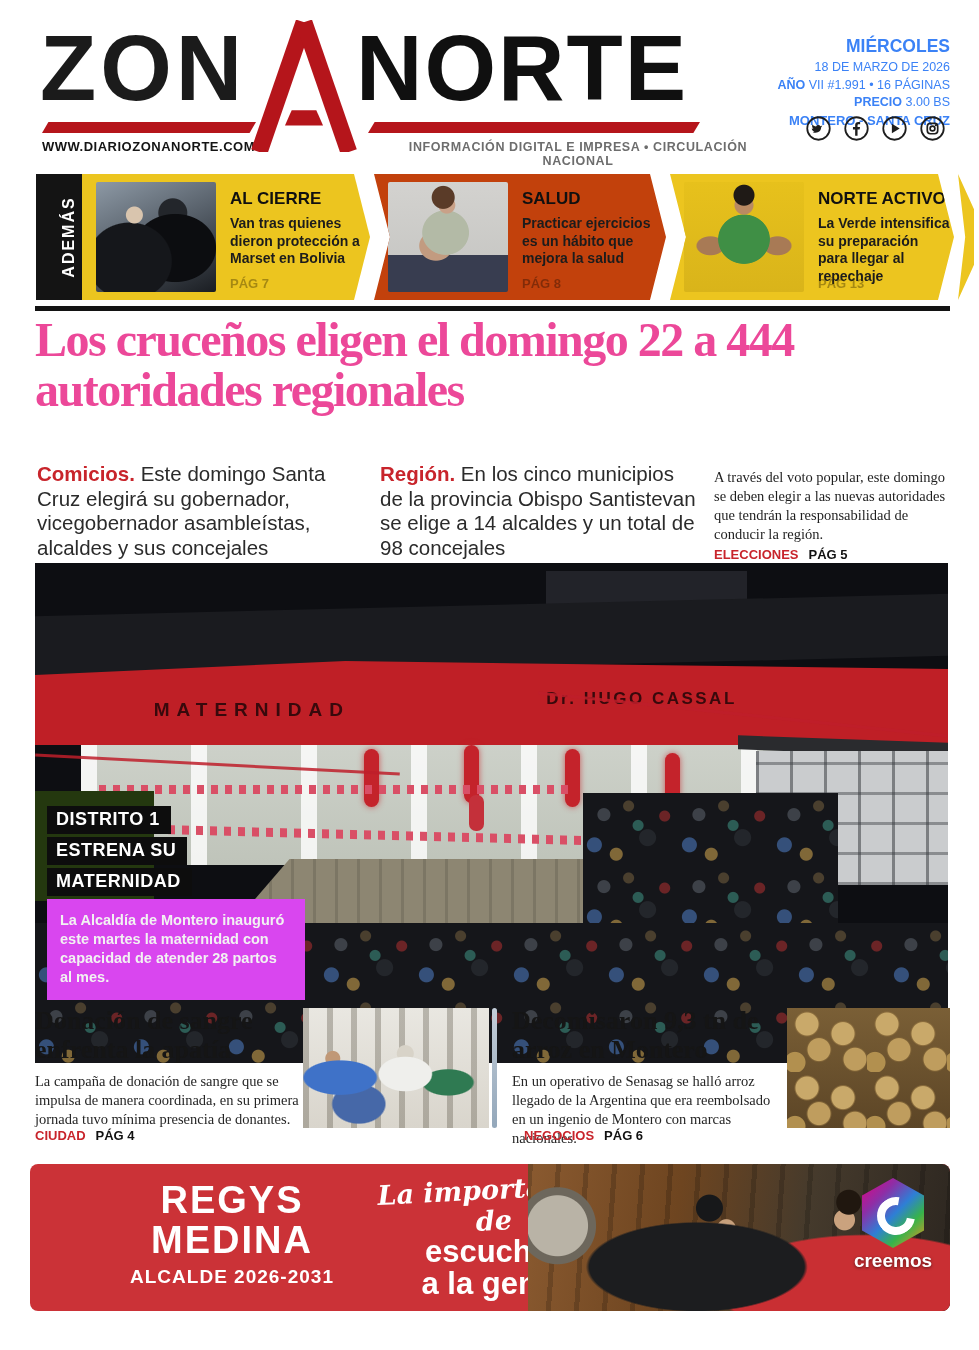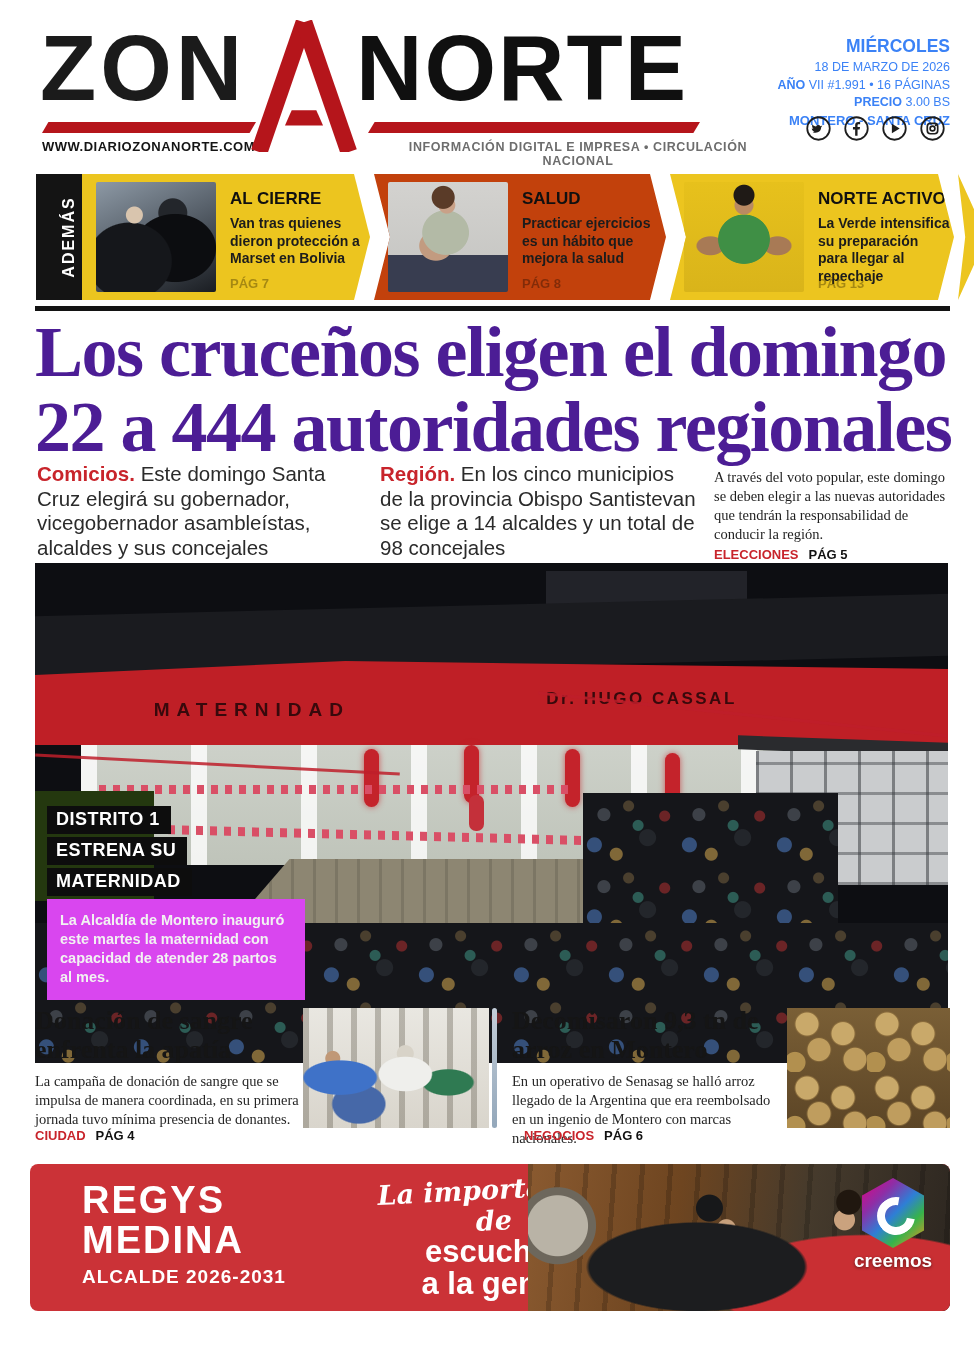--- a/index.html
+++ b/index.html
@@ -62,21 +62,21 @@
   .ph-athlete{background:
     radial-gradient(circle at 50% 12%,#1f1a16 0 10px,transparent 11px),
     radial-gradient(circle at 50% 21%,#b98a62 0 9px,transparent 10px),
     radial-gradient(ellipse at 50% 52%,#3f8f45 0 30%,transparent 31%),
     radial-gradient(ellipse at 22% 58%,#a87a55 0 10%,transparent 11%),
     radial-gradient(ellipse at 78% 58%,#a87a55 0 10%,transparent 11%),
     linear-gradient(180deg,#e7c11c 0%,#d9b41a 100%);}
 
   
   .headline{left:35px;top:315px;width:918px;font-family:"Liberation Serif",serif;font-weight:700;
-      font-size:72px;line-height:1.04;letter-spacing:-1.5px;color:#4c1d95;}
+      font-size:48px;line-height:1.04;letter-spacing:-1.5px;color:#ec4899;}
   .deck{top:462px;font-size:20.5px;line-height:1.2;color:#2b2b2b;}
   .deck .kick{color:#c8242b;font-weight:800;}
   .d1{left:37px;width:330px;}
   .d2{left:380px;width:322px;}
   .d3{left:714px;top:468px;width:238px;font-family:"Liberation Serif",serif;font-size:14.5px;
       line-height:1.3;color:#1f1f1f;}
   .sect{display:flex;gap:10px;font-size:13px;font-weight:800;font-family:"Liberation Sans",sans-serif;}
   .sect .red{color:#c8242b;} .sect .blk{color:#111;}
   .d3 .sect{margin-top:4px;}
 
@@ -149,21 +149,21 @@
       radial-gradient(circle at 25% 25%,#c9a96a 0 11px,#8a6c3c 12px,transparent 13px),
       radial-gradient(circle at 70% 40%,#c9a96a 0 11px,#8a6c3c 12px,transparent 13px),
       radial-gradient(circle at 40% 65%,#bf9d5e 0 11px,#7d6135 12px,transparent 13px),
       radial-gradient(circle at 85% 80%,#bf9d5e 0 11px,#7d6135 12px,transparent 13px),
       radial-gradient(circle at 10% 85%,#b2904f 0 10px,transparent 11px),
       linear-gradient(180deg,#7a5f36 0%,#5c4526 100%);
       background-size:80px 64px,80px 64px,80px 64px,80px 64px,80px 64px,100% 100%;}
 
   
   .ad{left:30px;top:1164px;width:920px;height:147px;background:#cb3237;border-radius:8px;overflow:hidden;}
-  .ad-name{left:52px;top:16px;width:300px;text-align:left;color:#fff;font-weight:800;line-height:1.06;}
+  .ad-name{left:52px;top:16px;width:300px;text-align:center;color:#fff;font-weight:800;line-height:1.06;}
   .ad-name .n{font-size:38px;letter-spacing:2px;}
   .ad-name .sub{font-size:19px;letter-spacing:1px;margin-top:6px;}
   .ad-slogan{left:338px;top:10px;width:250px;text-align:center;color:#fff;}
   .ad-slogan .script{font-family:"DejaVu Serif",serif;font-style:italic;font-weight:700;
       font-size:27px;transform:rotate(-3deg);display:block;}
   .ad-slogan .b{font-size:31px;font-weight:800;line-height:1.02;}
   .ad-photo{left:498px;top:0;width:422px;height:147px;background:
       radial-gradient(circle at 7% 42%,#b9b3a6 0 30px,#6d675c 31px 38px,transparent 39px),
       radial-gradient(ellipse at 40% 70%,#1c1d1f 0 30%,transparent 31%),
       radial-gradient(circle at 43% 30%,#17181a 0 13px,transparent 14px),

